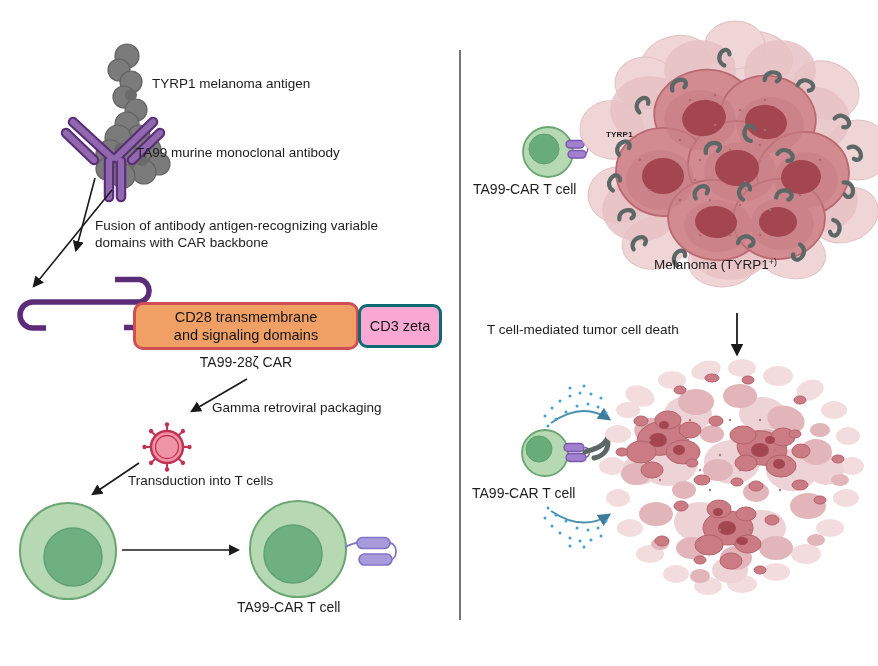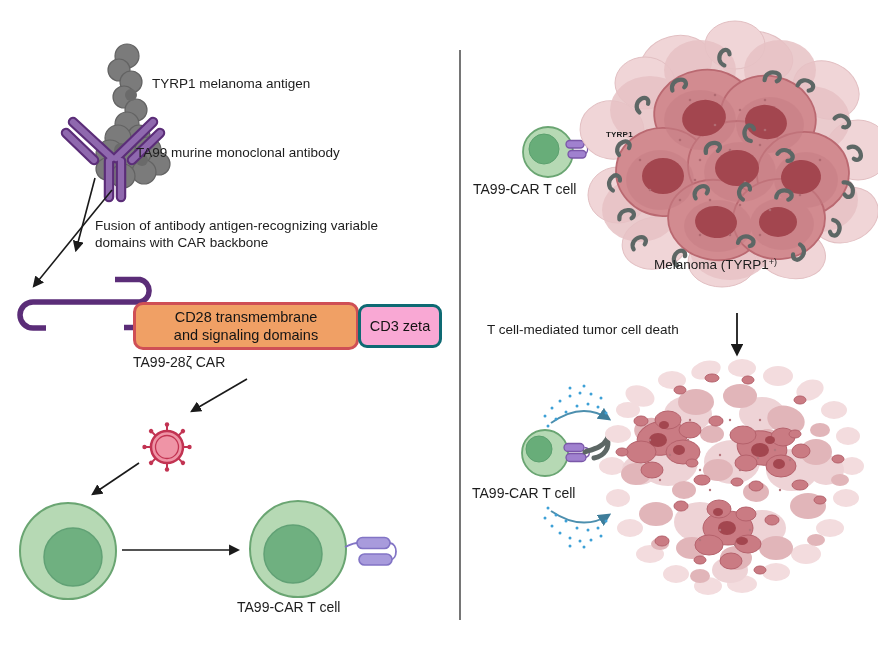--- a/index.html
+++ b/index.html
@@ -7,21 +7,21 @@
          font-family:"Liberation Sans",sans-serif;color:#1d1d1d;}
   #art{position:absolute;left:0;top:0;}
   .lbl{position:absolute;font-size:13.5px;line-height:1.22;white-space:nowrap;color:#1d1d1d;}
   .lbl14{font-size:14px;}
   .tiny{font-size:8px;font-weight:bold;letter-spacing:.2px;}
   .domainbox{position:absolute;display:flex;align-items:center;justify-content:center;
              box-sizing:border-box;text-align:center;color:#141414;}
   .pbox{background:#9c79bb;border:3px solid #5b2d78;border-radius:16px;font-size:14px;}
   .obox{background:#f0a065;border:3px solid #cf4f55;border-radius:10px;font-size:14.5px;line-height:1.25;}
   .tbox{background:#f9a8d4;border:3px solid #0e6a73;border-radius:9px;font-size:14.5px;}
-  .center{}
+  .center{text-align:center;}
   sup.pl{font-size:9px;vertical-align:4px;}
 </style>
 </head>
 <body>
 
 <div id="stage">
 
 <svg id="art" width="878" height="666" viewBox="0 0 878 666">
   <defs>
     <marker id="ah" viewBox="0 0 10 10" refX="8" refY="5" markerWidth="7" markerHeight="7" orient="auto-start-reverse">
@@ -421,20 +421,22 @@
   <div>
     <div>CD28 transmembrane</div>
     <div>and signaling domains</div>
   </div>
 </div>
 <div class="domainbox tbox" style="left:358px;top:304px;width:84px;height:44px">
   <span>CD3 zeta</span>
 </div>
 <div class="lbl lbl14 center" style="left:133px;top:354px;width:226px">TA99-28ζ CAR</div>
 
+<div class="lbl" style="left:212px;top:400px">Gamma retroviral packaging</div>
+<div class="lbl" style="left:128px;top:473px">Transduction into T cells</div>
 <div class="lbl lbl14" style="left:237px;top:599px">TA99-CAR T cell</div>
 
 <div class="lbl lbl14" style="left:473px;top:181px">TA99-CAR T cell</div>
 <div class="lbl tiny" style="left:606px;top:130px">TYRP1</div>
 <div class="lbl" style="left:654px;top:257px"><span>Melanoma (TYRP1</span><sup class="pl">+)</sup></div>
 <div class="lbl" style="left:487px;top:322px">T cell-mediated tumor cell death</div>
 <div class="lbl lbl14" style="left:472px;top:485px">TA99-CAR T cell</div>
 
 </div>
 

